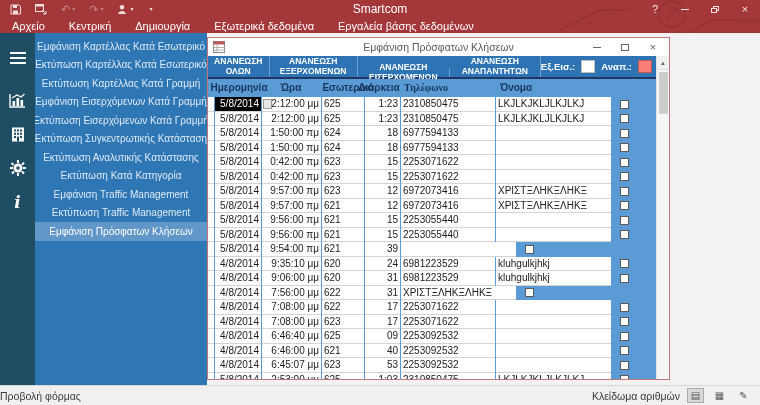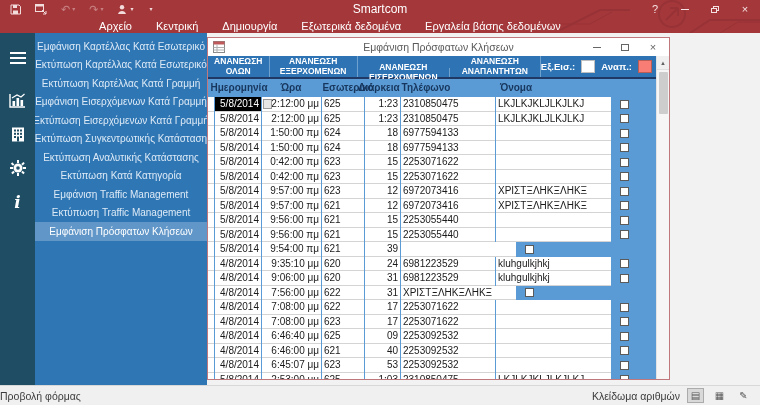--- a/index.html
+++ b/index.html
@@ -17,21 +17,21 @@
   .qat .dd { font-size:6px; margin-left:2px; color:#F2DCDC; }
   .app-title { position:absolute; left:0; right:0; top:2px; text-align:center; color:#FFFFFF; font-size:12px; pointer-events:none; }
   .winctl { position:absolute; right:0; top:0; height:18px; display:flex; align-items:center; }
   .winctl .wc { width:30px; height:18px; display:flex; align-items:center; justify-content:center; color:#F5E2E2; font-size:11px; cursor:pointer; }
   .wc .restore { position:relative; width:8px; height:7px; }
   .wc .restore i { position:absolute; border:1px solid #F5E2E2; display:block; }
   .wc .restore i.b1 { width:6px; height:5px; left:2px; top:0; }
   .wc .restore i.b2 { width:6px; height:5px; left:0; top:2px; background:#A4373A; }
   .wc .minbar { width:8px; border-top:1px solid #F5E2E2; display:block; }
 
-  .tabsrow { position:absolute; left:0; top:18px; width:660px; height:15px; display:flex; align-items:center;justify-content:center; }
+  .tabsrow { position:absolute; left:0; top:18px; width:660px; height:15px; display:flex; align-items:center; }
   .tab { color:#FFFFFF; font-size:11px; padding:0 12px; height:15px; display:flex; align-items:center; cursor:pointer; white-space:nowrap; }
 
   
   .leftstrip { position:absolute; left:0; top:33px; width:35px; height:352px; background:#1F4E64; }
   .strip-ico { width:35px; height:34px; display:flex; align-items:center; justify-content:center; color:#FFFFFF; cursor:pointer; }
   .strip-ico.burger { margin-top:8px; margin-bottom:8px; }
   .burger-glyph { width:16px; }
   .burger-glyph span { display:block; height:2px; background:#fff; margin:3px 0; }
   .info-glyph { font-family:"DejaVu Serif","Liberation Serif",serif; font-style:italic; font-weight:bold; font-size:17px; }
 
@@ -59,21 +59,21 @@
   .refbtn.b1 { width:95px; }
   .refbtn.b2 { width:99px;margin-top:12px; }
   .refbtn.b3 { width:98px; }
   .legend { flex:1; display:flex; align-items:center; justify-content:flex-end; gap:6px; padding-right:4px; }
   .legend .ltxt { color:#FFFFFF; font-size:9.5px; font-weight:bold; white-space:nowrap; }
   .legend .swatch { width:14px; height:13px; border:1px solid rgba(0,0,0,.25); }
 
   .hdrrow { height:18px; flex:0 0 18px; background:#5B9BD5; position:relative; }
   .hdr-label { position:absolute; top:3px; transform:translateX(-50%); font-size:10px; font-weight:bold; color:#17365D; white-space:nowrap; }
   .hdr-label.i0 { left:31px; } .hdr-label.i1 { left:83px; } .hdr-label.i2 { left:140px; }
-  .hdr-label.i3 { left:171px; } .hdr-label.i4 { left:218px; } .hdr-label.i5 { left:308px; }
+  .hdr-label.i3 { left:171px; } .hdr-label.i4 { left:218px;font-family:Liberation Serif, serif; } .hdr-label.i5 { left:308px; }
 
   .rowsarea { flex:1; background:#5B9BD5; overflow:hidden; }
   .rrow { height:14.5px; display:flex; }
   .cell { background:#FFFFFF; border-bottom:1px solid #D4D4D4; font-size:10px; line-height:13px; white-space:nowrap; overflow:hidden; padding:0 2px; color:#1A1A1A; margin-right:1px; }
   .c-sel   { width:6px; padding:0; }
   .c-date  { width:46px; text-align:right; position:relative; }
   .c-date.sel { background:#000000; color:#FFFFFF; }
   .c-time  { width:59px; text-align:right; position:relative; }
   .c-ext   { width:42px; }
   .c-dur   { width:35px; text-align:right; }

